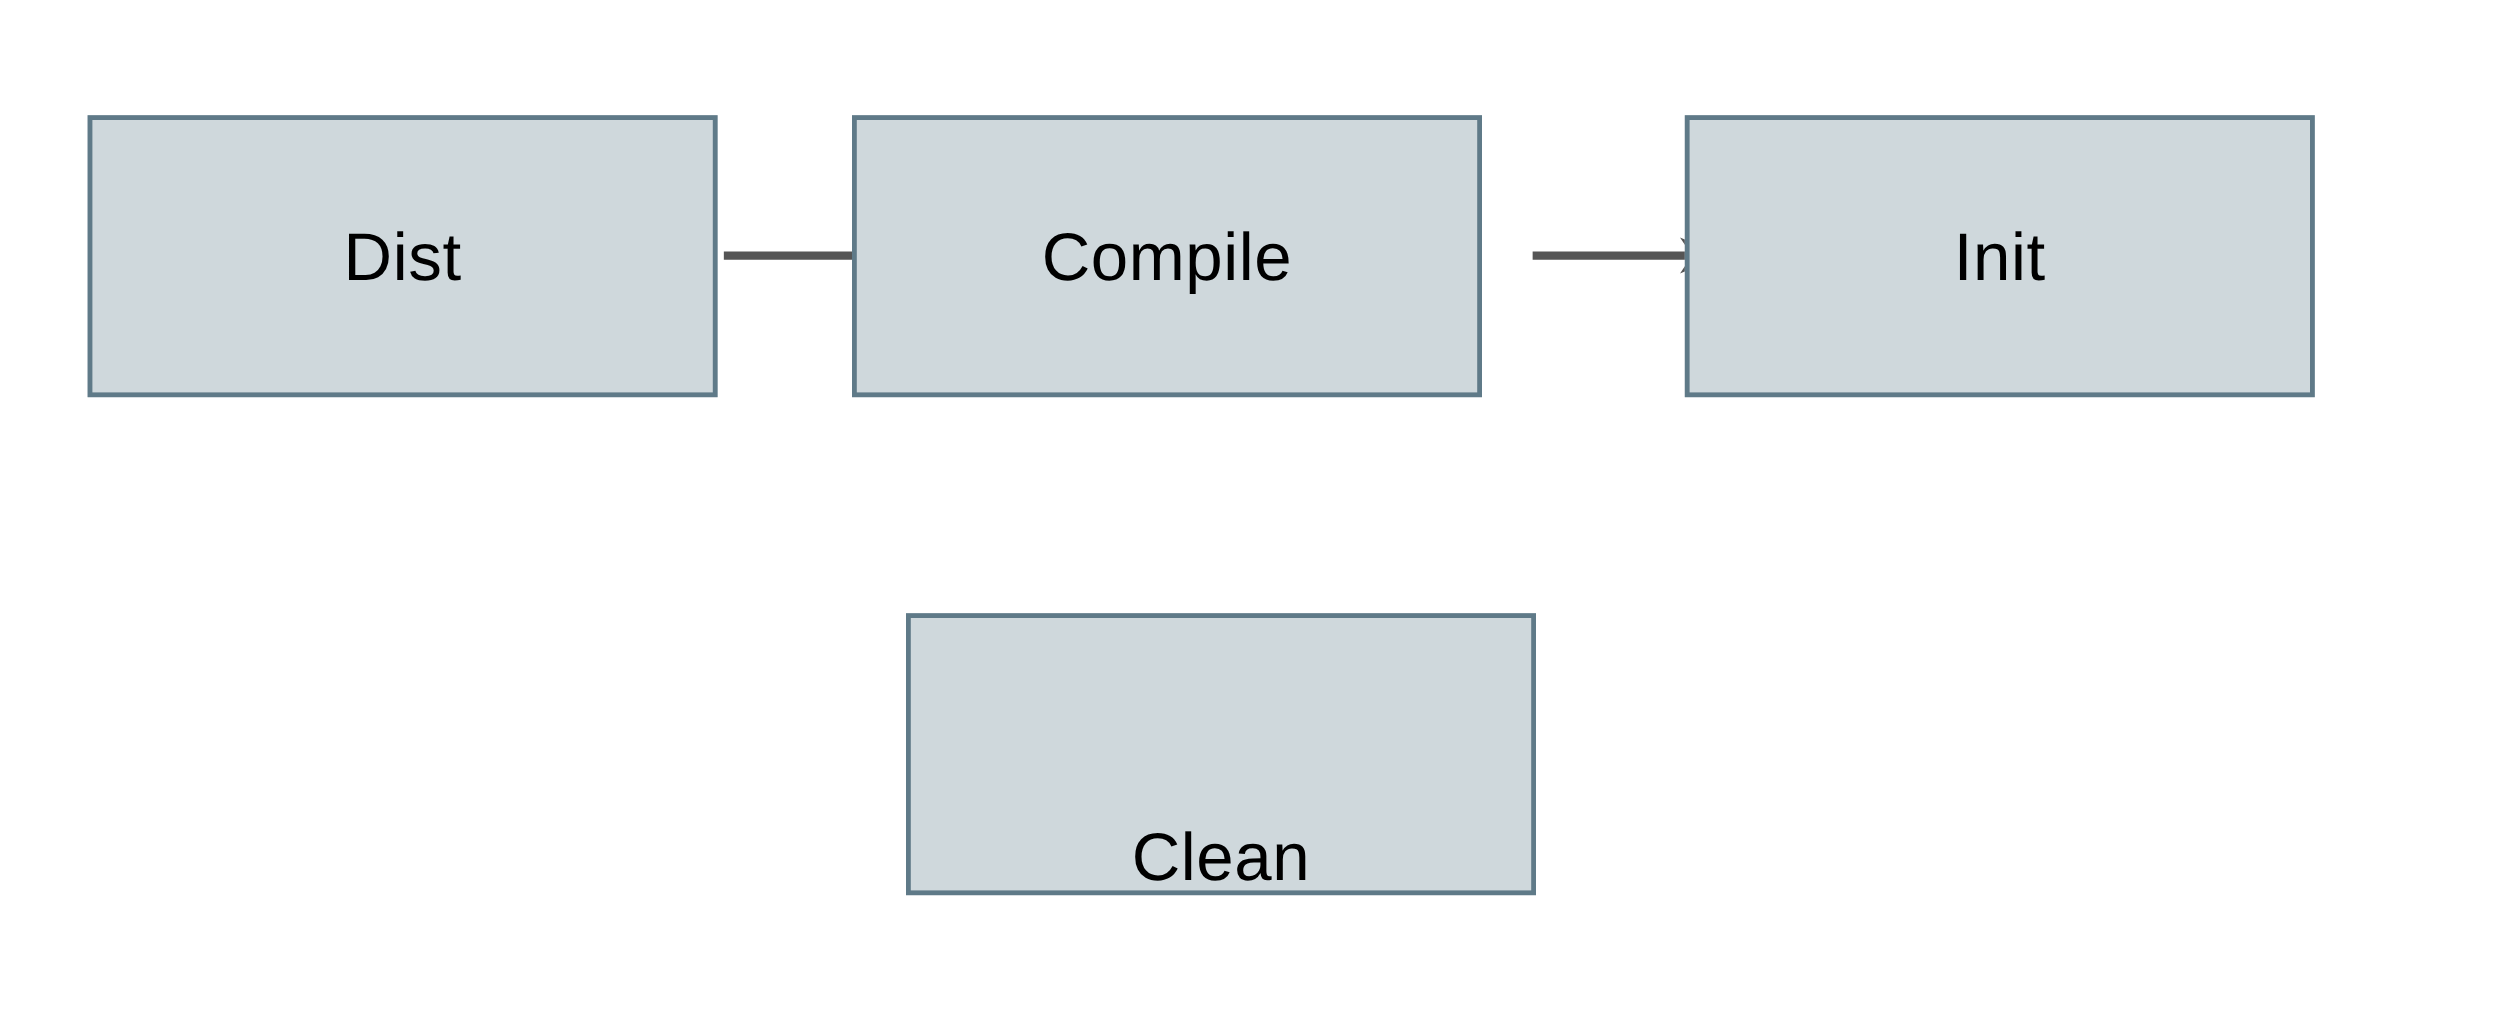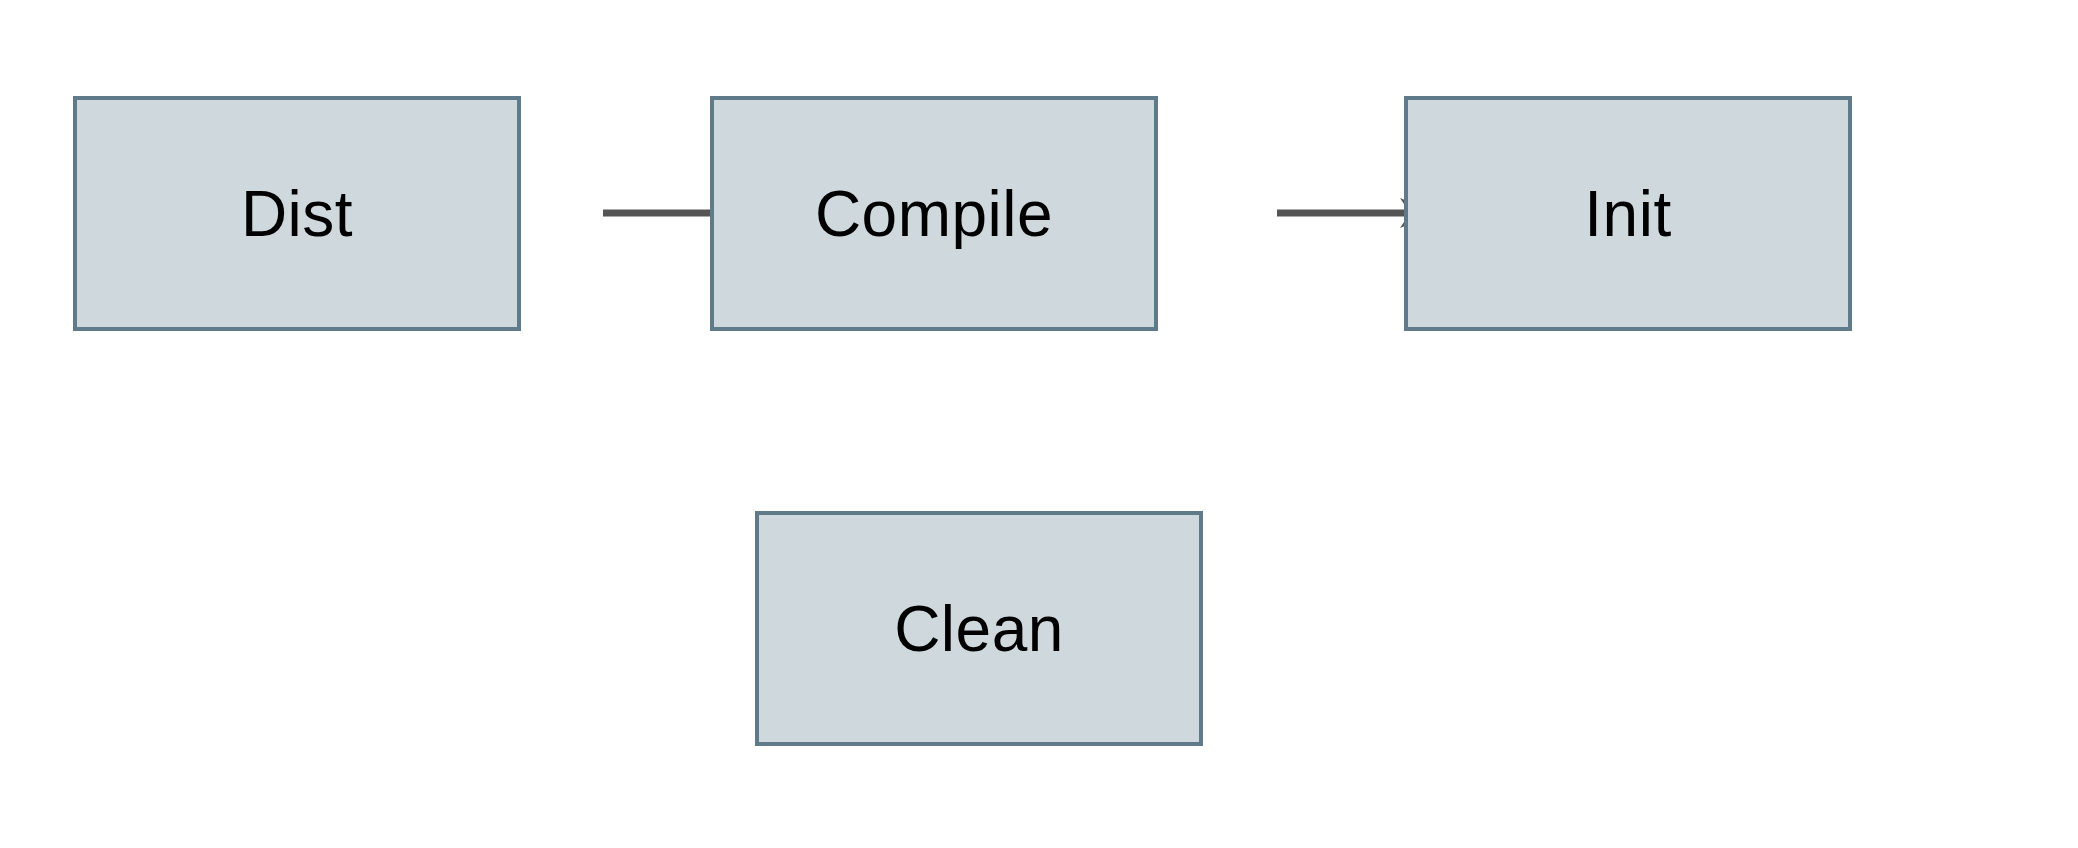--- a/index.html
+++ b/index.html
@@ -18,37 +18,37 @@
     overflow: hidden;
   }
   .canvas {
     position: relative;
     width: 2078px;
     height: 848px;
     background: var(--bg);
   }
   .node {
     position: absolute;
-    width: 448px;
+    width: 525px;
     height: 235px;
     background: var(--node-fill);
     border: 4px solid var(--node-border);
     display: flex;
     align-items: center;
     justify-content: center;
-    font-size: 64px;
+    font-size: 56px;
     line-height: 1;
     color: var(--text);
     font-weight: 400;
     letter-spacing: 0.5px;
   }
   .node-dist    { left: 73px;   top: 96px;  }
   .node-compile { left: 710px;  top: 96px;  }
   .node-init    { left: 1404px; top: 96px;  }
-  .node-clean   { left: 755px;  top: 511px; }
+  .node-clean   { left: 755px;  top: 511px; align-items: flex-end; }
   .edge {
     position: absolute;
     top: 191px;
     height: 44px;
   }
   .edge-1 { left: 603px;  width: 152px; }
   .edge-2 { left: 1277px; width: 159px; }
   .edge svg { display: block; width: 100%; height: 100%; }
 </style>
 </head>

